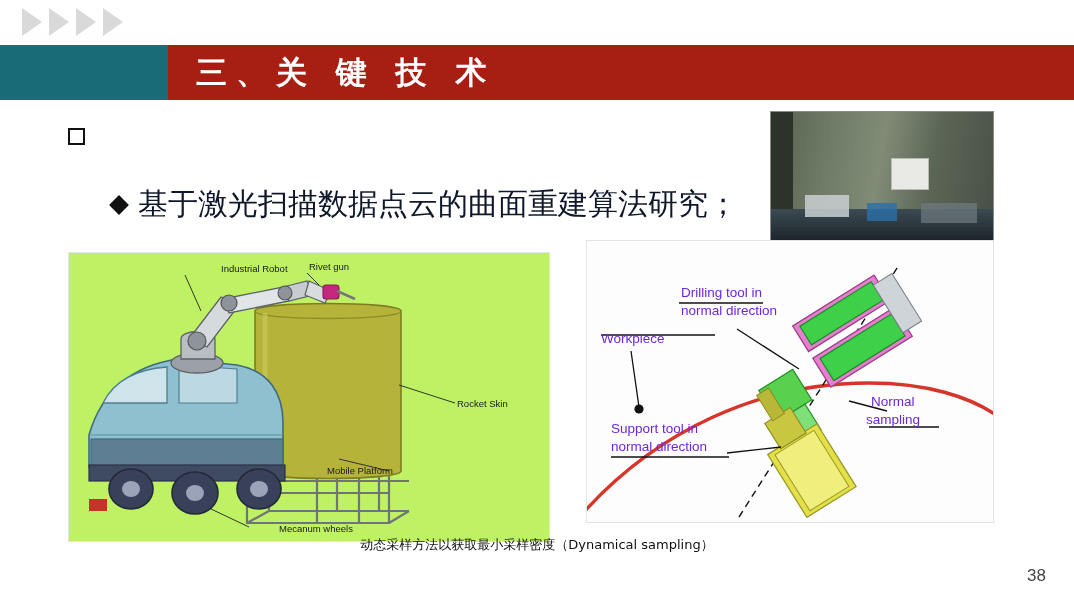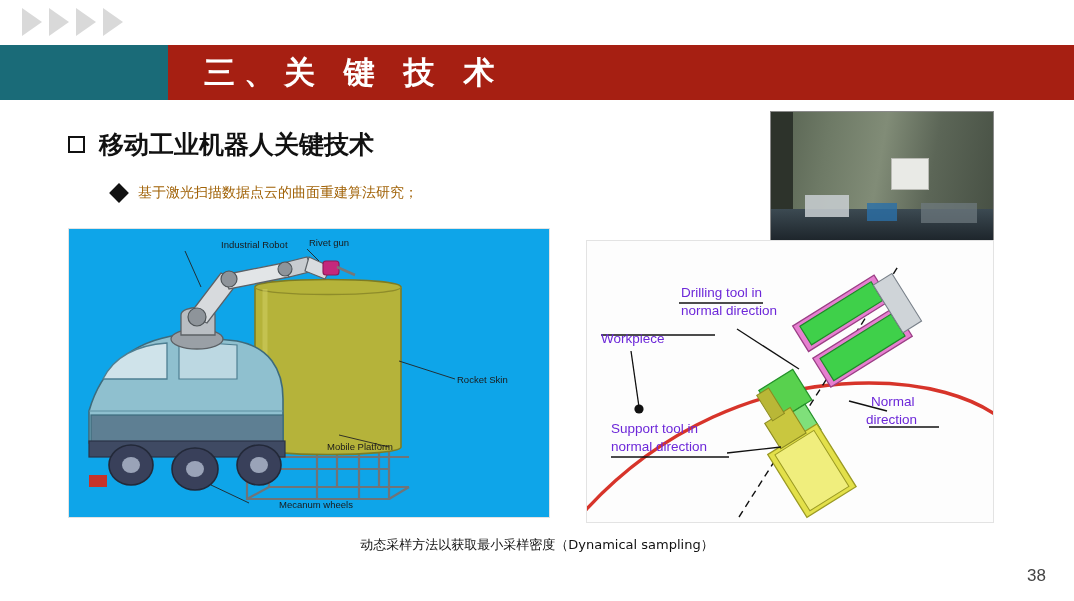--- a/index.html
+++ b/index.html
@@ -9,45 +9,45 @@
     position:relative;overflow:hidden;
   }
   
   .arrow-strip{position:absolute;left:22px;top:8px;display:flex;gap:7px;align-items:center;}
   .arrow{width:0;height:0;border-top:14px solid transparent;border-bottom:14px solid transparent;border-left:20px solid #d9d9d9;}
   
   .band{position:absolute;left:0;top:45px;width:1074px;height:55px;}
   .band-left{position:absolute;left:0;top:0;width:168px;height:55px;background:#1a6b78;}
   .band-right{position:absolute;left:168px;top:0;width:906px;height:55px;background:#a61f12;}
   .band-title{
-    position:absolute;left:204px;top:45px;height:55px;line-height:55px;
+    position:absolute;left:196px;top:45px;height:55px;line-height:55px;
     color:#ffffff;font-size:31px;font-weight:bold;letter-spacing:9px;
     font-family:"DejaVu Sans","Liberation Sans",sans-serif;
   }
   
   .bullet1{position:absolute;left:68px;top:128px;display:flex;align-items:center;gap:14px;}
   .sq{width:17px;height:17px;border:2.5px solid #111;box-sizing:border-box;}
   .bullet1-text{font-size:25px;font-weight:bold;color:#111;font-family:"DejaVu Sans","Liberation Sans",sans-serif;}
   .bullet2{position:absolute;left:112px;top:184px;display:flex;align-items:center;gap:12px;}
   .dia{width:14px;height:14px;background:#111;transform:rotate(45deg);}
-  .bullet2-text{font-size:14px;color:#a16207;font-family:Liberation Sans, sans-serif;}
+  .bullet2-text{font-size:30px;color:#0f172a;font-family:Liberation Sans, sans-serif;}
 
   
   .photo{position:absolute;left:770px;top:111px;width:222px;height:131px;border:1px solid #8a8a8a;overflow:hidden;background:#6d7b6a;}
   .ph-wall{position:absolute;left:0;top:0;width:100%;height:100%;
     background:linear-gradient(100deg,#55604f 0%,#6e7a66 25%,#818c77 48%,#5c6657 70%,#464f43 100%);}
   .ph-dark-left{position:absolute;left:0;top:0;width:22px;height:100%;background:#2d332b;}
   .ph-panel{position:absolute;left:120px;top:46px;width:36px;height:30px;background:#e9eae6;border:1px solid #b9bab4;}
   .ph-floor{position:absolute;left:0;bottom:0;width:100%;height:34px;background:linear-gradient(180deg,#3c4a52,#1b2228);}
   .ph-obj1{position:absolute;left:34px;bottom:26px;width:44px;height:22px;background:#c9cfd2;opacity:.85;}
   .ph-obj2{position:absolute;left:96px;bottom:22px;width:30px;height:18px;background:#2b6fa8;opacity:.8;}
   .ph-obj3{position:absolute;left:150px;bottom:20px;width:56px;height:20px;background:#6f7a80;opacity:.7;}
 
   
-  .figL{position:absolute;left:68px;top:228px;width:480px;height:288px;background:#0ea5e9;border:1px solid #e3e3e3;}
+  .figL{position:absolute;left:68px;top:252px;width:480px;height:288px;background:#bef264;border:1px solid #e3e3e3;}
   .figR{position:absolute;left:586px;top:240px;width:406px;height:281px;background:#fdfdfd;border:1px solid #e3e3e3;}
   .lbl{position:absolute;font-size:9.5px;color:#1a1a1a;font-family:"Liberation Sans",sans-serif;white-space:nowrap;}
   .lblR{position:absolute;font-size:13.5px;color:#6d28d9;font-family:"Liberation Sans",sans-serif;white-space:nowrap;line-height:1.25;}
 
   .caption{
     position:absolute;left:0;top:536px;width:1074px;text-align:center;
     font-size:13px;color:#111;font-family:"DejaVu Sans","Liberation Sans",sans-serif;
   }
   .pageno{position:absolute;right:28px;top:566px;font-size:17px;color:#444;}
   svg{display:block;}
@@ -63,21 +63,20 @@
 </div>
 
 <div class="band">
   <div class="band-left"></div>
   <div class="band-right"></div>
 </div>
 <div class="band-title">三、关 键 技 术</div>
 
 <div class="bullet1">
   <div class="sq"></div>
-  <div class="bullet1-text">移动工业机器人关键技术</div>
 </div>
 <div class="bullet2">
   <div class="dia"></div>
   <div class="bullet2-text">基于激光扫描数据点云的曲面重建算法研究；</div>
 </div>
 
 <div class="photo">
   <div class="ph-wall"></div>
   <div class="ph-dark-left"></div>
   <div class="ph-panel"></div>
@@ -199,19 +198,19 @@
       <path d="M92 62 L176 62"></path>
       <path d="M282 186 L352 186"></path>
       <path d="M24 216 L142 216"></path>
     </g>
   </svg>
 
   <div class="lblR" style="left:14px;top:80px;margin-top:10px;">Workpiece</div>
   <div class="lblR" style="left:94px;top:44px;">Drilling tool in</div>
   <div class="lblR" style="left:94px;top:62px;">normal direction</div>
   <div class="lblR" style="left:284px;top:153px;">Normal</div>
-  <div class="lblR" style="left:279px;top:171px;">direction</div>
+  <div class="lblR" style="left:279px;top:171px;">sampling</div>
   <div class="lblR" style="left:24px;top:180px;">Support tool in</div>
   <div class="lblR" style="left:24px;top:198px;">normal direction</div>
 </div>
 
 <div class="caption">动态采样方法以获取最小采样密度（Dynamical sampling）</div>
 <div class="pageno">38</div>
 
 </body></html>

